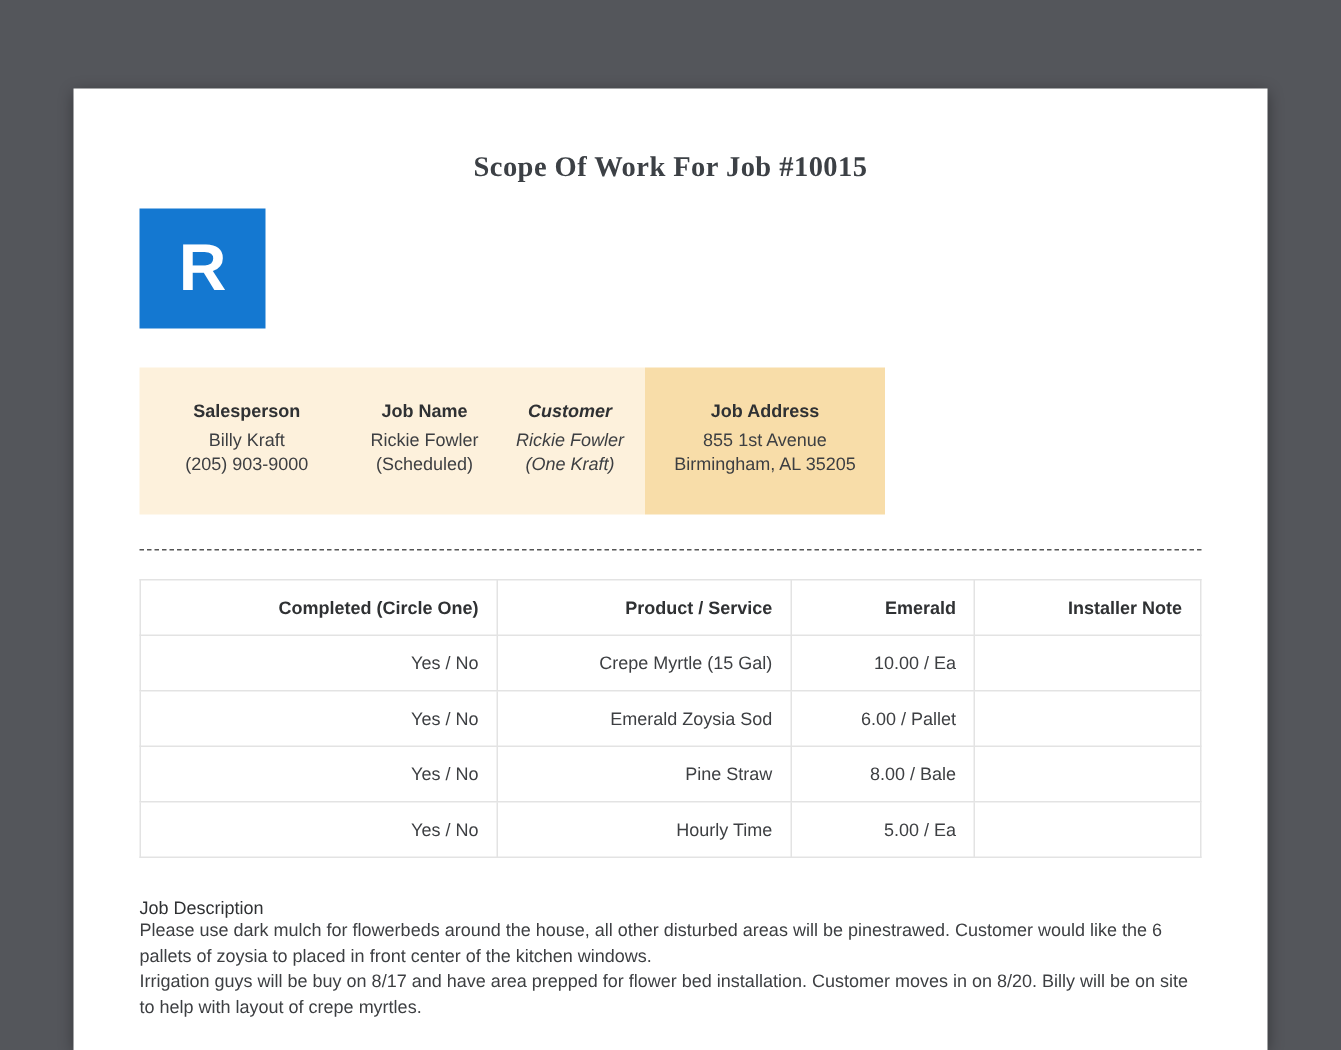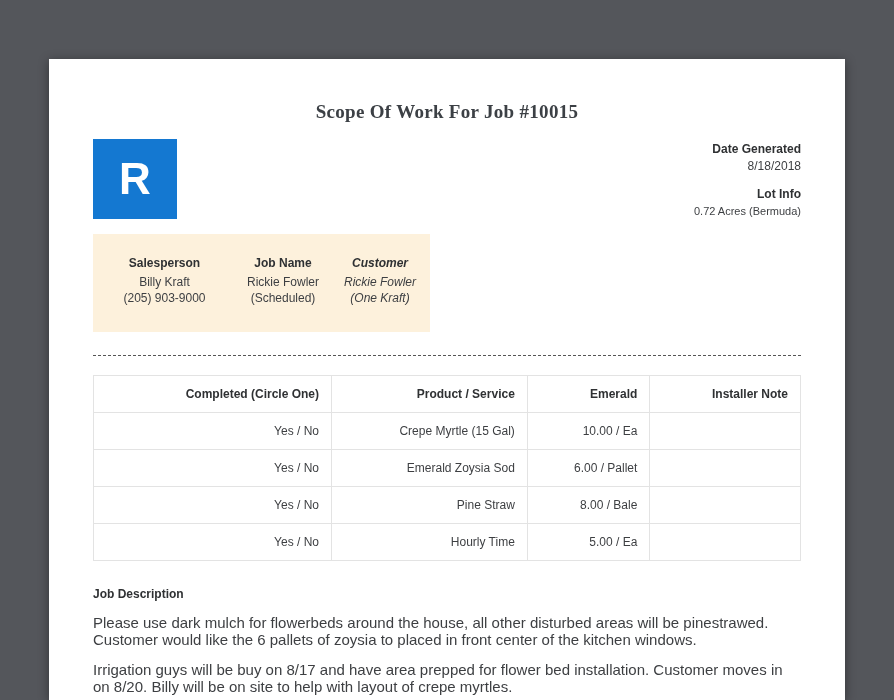--- a/index.html
+++ b/index.html
@@ -36,21 +36,21 @@
     flex: 0 0 auto;
   }
   .company-info { margin-left: 22px; font-size: 12px; line-height: 16.5px; padding-top: 2px; color: #3d3f42; }
   .company-name { font-weight: 700; font-size: 12.5px; color: #2f3133; }
   .phone-label { text-decoration: underline; }
   .meta-info { margin-left: auto; text-align: right; font-size: 12px; line-height: 16.5px; padding-top: 2px; }
   .meta-label { font-weight: 700; color: #2f3133; }
   .meta-group + .meta-group { margin-top: 12px; }
   .lot-value { font-size: 11px; }
 
-  .info-bar { display: flex; margin-top: 15px; width: 569px; }
+  .info-bar { display: flex; margin-top: 26px; width: 569px; }
   .info-col {
     background: #fdf1dc;
     height: 98px;
     padding-top: 21px;
     text-align: center;
     font-size: 12px;
     line-height: 16px;
   }
   .info-col.highlight { background: #f8dda9; }
   .info-col .col-label { font-weight: 700; color: #2f3133; margin-bottom: 3px; }
@@ -75,62 +75,57 @@
     font-weight: normal;
     height: 37px;
   }
   .sow-table th { font-weight: 700; color: #2f3133; }
   .c-completed { width: 237px; }
   .c-product   { width: 195px; }
   .c-quantity  { width: 122px; }
   .c-note      { width: 150px; }
 
   .job-description { margin-top: 26px; }
-  .jd-heading { font-weight: 700; font-size: 12px; color: #2f3133; }
-  .jd-para { font-size: 15px; line-height: 17px; margin-top: 13px; color: #3d3f42; max-width: 708px; }
+  .jd-heading { font-weight: 400; font-size: 12px; color: #2f3133; }
+  .jd-para { font-size: 12px; line-height: 17px; margin-top: 0; color: #3d3f42; max-width: 708px; }
 </style>
 </head>
 <body>
 
 <div class="viewport">
   <div class="page">
 
     <div class="doc-title">Scope Of Work For Job #10015</div>
 
     <div class="header-row">
       <div class="logo">
         <span>R</span>
-      </div>
-      <div class="meta-info">
-        <div class="meta-group">
-          <div class="meta-label">Date Generated</div>
-          <div>8/18/2018</div>
-        </div>
-        <div class="meta-group">
-          <div class="meta-label">Lot Info</div>
-          <div class="lot-value">0.72 Acres (Bermuda)</div>
-        </div>
       </div>
     </div>
 
     <div class="info-bar">
       <div class="info-col col-1">
         <div class="col-label">Salesperson</div>
         <div>Billy Kraft</div>
         <div>(205) 903-9000</div>
       </div>
       <div class="info-col col-2">
         <div class="col-label">Job Name</div>
         <div>Rickie Fowler</div>
         <div>(Scheduled)</div>
       </div>
       <div class="info-col col-3">
         <div class="col-label">Customer</div>
         <div>Rickie Fowler</div>
         <div>(One Kraft)</div>
+      </div>
+      <div class="info-col col-4 highlight">
+        <div class="col-label">Job Address</div>
+        <div>855 1st Avenue</div>
+        <div>Birmingham, AL 35205</div>
       </div>
     </div>
 
     <div class="dashed-divider"></div>
 
     <table class="sow-table">
       <colgroup>
         <col class="c-completed">
           <col class="c-product">
           <col class="c-quantity">

